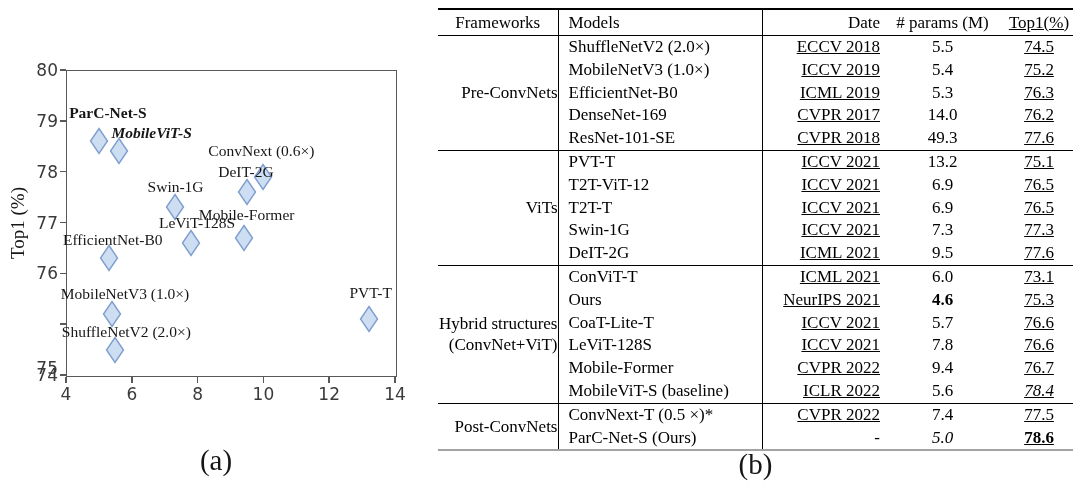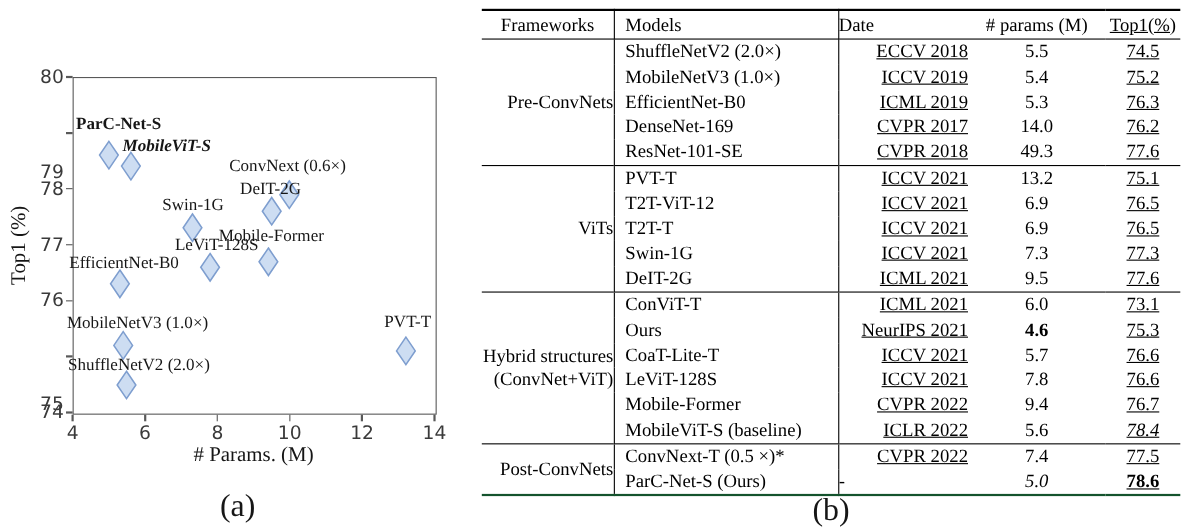--- a/index.html
+++ b/index.html
@@ -25,28 +25,28 @@
   .axis-title-y{position:absolute;left:18px;top:223px;transform:translate(-50%,-50%) rotate(-90deg);
                 font-size:19px;color:#161616;white-space:nowrap;}
   .caption{position:absolute;font-size:29px;color:#161616;text-align:center;}
   #caption-a{left:0;top:444px;width:432px;}
   #caption-b{left:438px;top:448px;width:635px;}
 
   
   #panel-b{position:absolute;left:438px;top:8px;width:635px;}
   #results-table{border-collapse:collapse;table-layout:fixed;width:635px;
                  font-family:"Liberation Serif",serif;font-size:17px;color:#000;
-                 border-top:2px solid #000;border-bottom:2px solid #14532d;}
+                 border-top:2px solid #000;border-bottom:2px solid #a3a3a3;}
   #results-table th{font-weight:normal;height:25px;padding:0;border-bottom:1.6px solid #000;
                     overflow:hidden;white-space:nowrap;}
   #results-table td{height:22.8px;padding:0;overflow:hidden;white-space:nowrap;line-height:22.8px;}
   .col-frameworks{text-align:center;}
   .col-models{text-align:left;padding-left:10px !important;}
   .col-date{text-align:right;padding-left:12px !important;text-decoration:underline;}
-  .col-date-center{text-align:left;}
+  .col-date-center{text-align:right;}
   .col-params{text-align:center;}
   .col-top1{text-align:center;text-decoration:underline;}
   .v-rule{border-right:1.6px solid #000;}
   tr.sec-first td{border-top:1.6px solid #000;}
   .fw-cell{text-align:right;vertical-align:middle;line-height:21px !important;}
   .b{font-weight:bold;}
   .i{font-style:italic;}
 </style>
 </head>
 <body>
@@ -72,21 +72,21 @@
         <div class="ytick-label" style="left: 20px; top: 365px;">74</div>
         <div class="ytick" style="left: 60px; top: 323.417px;"></div>
         <div class="ytick-label" style="left: 20px; top: 314.167px; margin-top: 44px;">75</div>
         <div class="ytick" style="left: 60px; top: 272.583px;"></div>
         <div class="ytick-label" style="left: 20px; top: 263.333px;">76</div>
         <div class="ytick" style="left: 60px; top: 221.75px;"></div>
         <div class="ytick-label" style="left: 20px; top: 212.5px;">77</div>
         <div class="ytick" style="left: 60px; top: 170.917px;"></div>
         <div class="ytick-label" style="left: 20px; top: 161.667px;">78</div>
         <div class="ytick" style="left: 60px; top: 120.083px;"></div>
-        <div class="ytick-label" style="left: 20px; top: 110.833px; margin-top: 36px;">79</div>
+        <div class="ytick-label" style="left: 20px; top: 110.833px;">79</div>
         <div class="ytick" style="left: 60px; top: 69.25px;"></div>
         <div class="ytick-label" style="left: 20px; top: 60px;">80</div>
         <div class="point-marker" style="left: 88.9px; top: 127.167px;"><svg width="20" height="28">
             <polygon points="10,1.5 18.5,14 10,26.5 1.5,14" fill="#cdddf2" stroke="#7e9ecf" stroke-width="1.4"></polygon>
           </svg></div>
         <div class="point-label pl-bold" style="left: 107.9px; top: 122.167px;">ParC-Net-S</div>
         <div class="point-marker" style="left: 108.64px; top: 137.333px;"><svg width="20" height="28">
             <polygon points="10,1.5 18.5,14 10,26.5 1.5,14" fill="#cdddf2" stroke="#7e9ecf" stroke-width="1.4"></polygon>
           </svg></div>
         <div class="point-label pl-italic" style="left: 151.64px; top: 142.333px;">MobileViT-S</div>
@@ -121,21 +121,20 @@
         <div class="point-marker" style="left: 105.35px; top: 335.583px;"><svg width="20" height="28">
             <polygon points="10,1.5 18.5,14 10,26.5 1.5,14" fill="#cdddf2" stroke="#7e9ecf" stroke-width="1.4"></polygon>
           </svg></div>
         <div class="point-label" style="left: 126.35px; top: 340.583px;">ShuffleNetV2 (2.0×)</div>
         <div class="point-marker" style="left: 358.68px; top: 305.083px;"><svg width="20" height="28">
             <polygon points="10,1.5 18.5,14 10,26.5 1.5,14" fill="#cdddf2" stroke="#7e9ecf" stroke-width="1.4"></polygon>
           </svg></div>
         <div class="point-label" style="left: 370.68px; top: 302.083px;">PVT-T</div>
       </div>
     <div class="axis-title-y">Top1 (%)</div>
-    <div class="axis-title-x"># Params. (M)</div>
     <div id="caption-a" class="caption">(a)</div>
   </div>
 
   <div id="panel-b">
     <table id="results-table">
         <colgroup>
           <col style="width: 120px;">
           <col style="width: 204px;">
           <col style="width: 118px;">
           <col style="width: 125px;">

